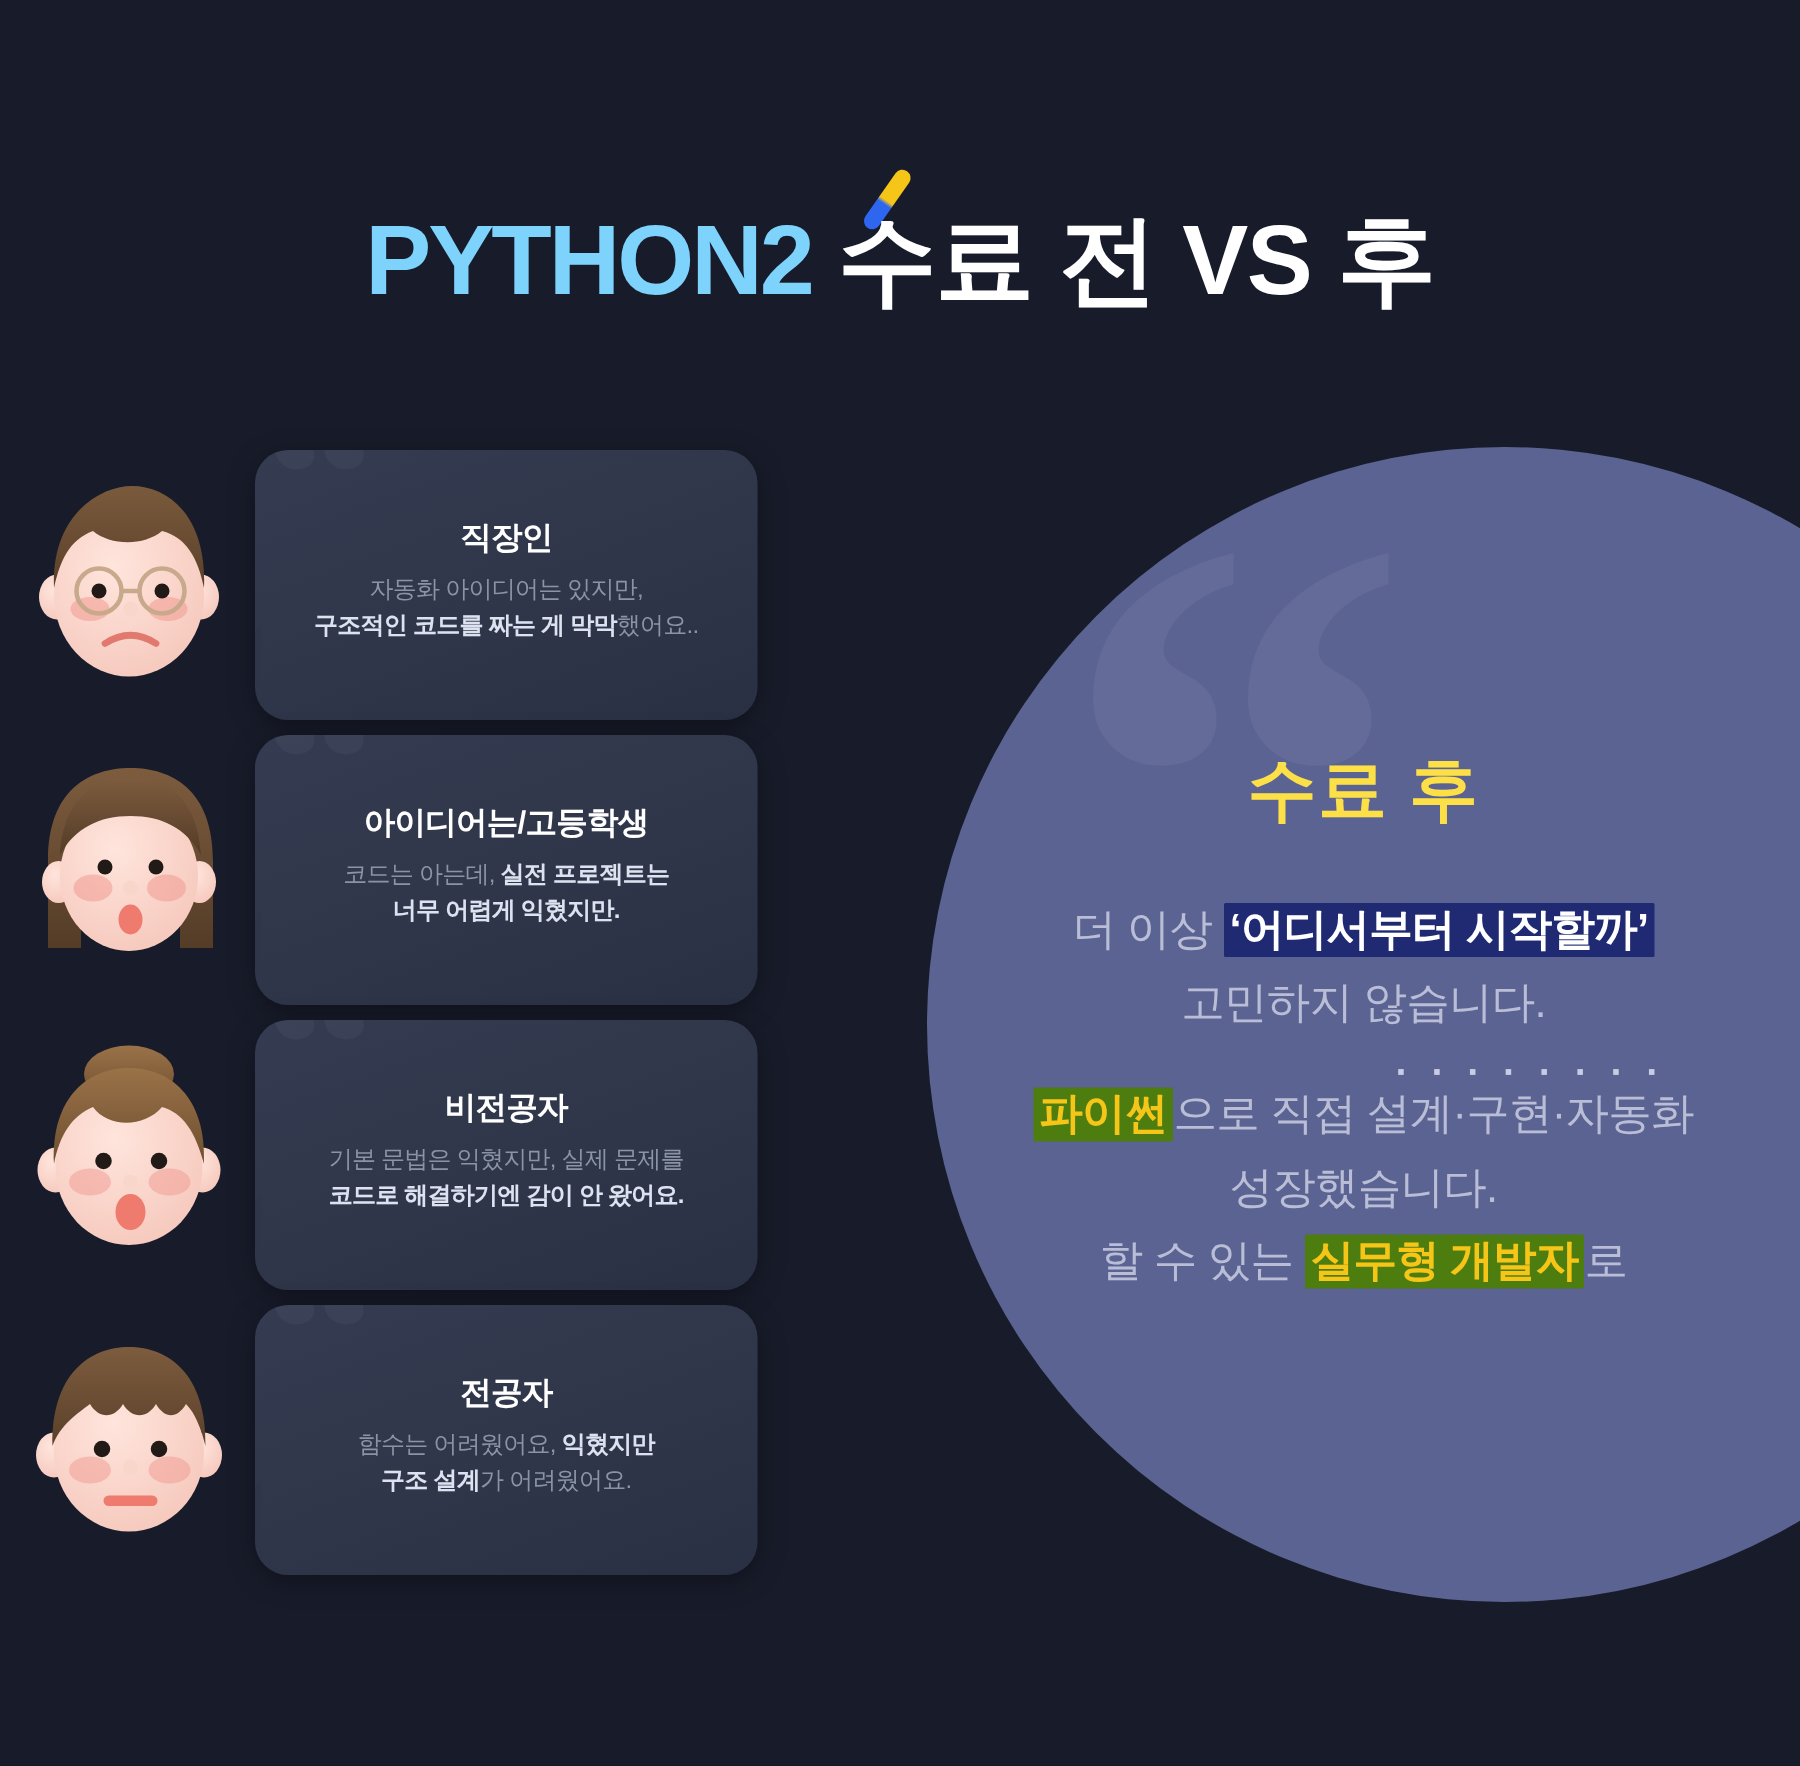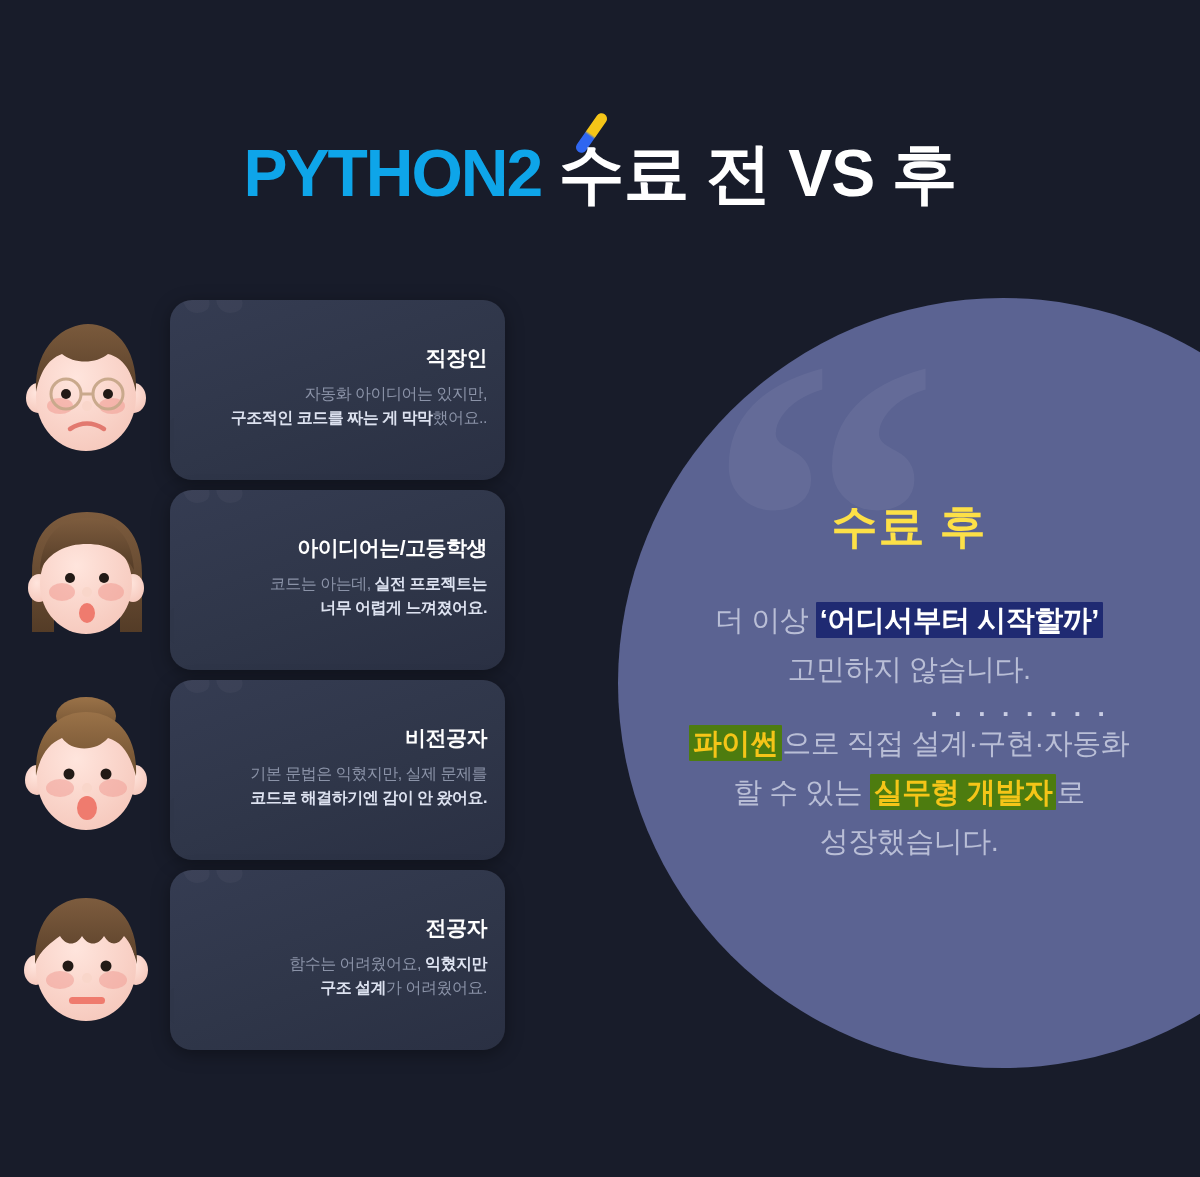--- a/index.html
+++ b/index.html
@@ -14,21 +14,21 @@
 
   
   #title-area{
     position:absolute; left:0; top:140px; width:1200px;
     text-align:center; white-space:nowrap;
   }
   .title-line{
     font-size:66px; font-weight:700; letter-spacing:-1px;
     line-height:1; color:#ffffff;
   }
-  .title-brand{ color:#0ea5e9; letter-spacing:-2px; font-weight:700; }
+  .title-brand{ color:#7dd3fc; letter-spacing:-2px; font-weight:700; }
   #accent-slash{
     position:absolute; left:586px; top:110px;
     width:11px; height:46px; border-radius:6px;
     transform:rotate(35deg);
     background:linear-gradient(to top,#2f66f0 0%,#2f66f0 42%,#f5c518 48%,#f5c518 100%);
   }
 
   
   #after-circle{
     position:absolute; left:618px; top:298px;
@@ -109,21 +109,21 @@
   }
   .bubble-tail{
     position:absolute; left:-16px; top:118px;
     width:0; height:0;
     border-top:14px solid transparent;
     border-bottom:22px solid transparent;
     border-right:20px solid #2f3649;
   }
   .bubble-inner{
     position:relative; z-index:2;
-    padding:44px 18px 0; text-align:right;
+    padding:44px 18px 0; text-align:center;
   }
   .bubble-title{
     font-size:21px; font-weight:700; color:#ffffff;
     letter-spacing:-0.5px; margin-bottom:10px;
   }
   .bubble-body{
     font-size:16px; color:#8b93a8; line-height:1.52;
     letter-spacing:-0.5px;
   }
   .bubble-body b{ color:#dde2f0; font-weight:700; }
@@ -147,24 +147,24 @@
     <div class="after-line">
       <span>더 이상 </span><span class="hl-navy">‘어디서부터 시작할까’</span>
     </div>
     <div class="after-line">고민하지 않습니다.</div>
 
     <div class="after-gap"></div>
 
     <div class="after-line">
       <span class="hl-yellow">파이썬</span><span>으로 직접 </span><span class="emph-dots">설계·구현·자동화</span>
     </div>
+    <div class="after-line">성장했습니다.</div>
     <div class="after-line">
       <span>할 수 있는 </span><span class="hl-yellow">실무형 개발자</span><span>로</span>
     </div>
-    <div class="after-line">성장했습니다.</div>
   </div>
 </div>
 
 <div class="testimonial-row" id="row-0">
   <div class="avatar">
     <svg class="av-svg" width="150" height="160" viewBox="0 0 150 160">
       <defs>
         <radialGradient id="skinA" cx="40%" cy="32%" r="72%">
           <stop offset="0%" stop-color="#ffe5dd"></stop>
             <stop offset="100%" stop-color="#f6c9bd"></stop>
@@ -228,21 +228,21 @@
       <ellipse cx="75" cy="109" rx="8" ry="10" fill="#ef7b6e"></ellipse>
     </svg>
   </div>
   <div class="bubble">
     <div class="bubble-quote">“</div>
     <div class="bubble-tail"></div>
     <div class="bubble-inner">
       <div class="bubble-title">아이디어는/고등학생</div>
       <div class="bubble-body">
         <span>코드는 아는데, </span><b>실전 프로젝트는</b><br>
-        <b>너무 어렵게 느껴졌어요.</b><span></span>
+        <b>너무 어렵게 익혔지만.</b><span></span>
       </div>
     </div>
   </div>
 </div>
 
 <div class="testimonial-row" id="row-2">
   <div class="avatar">
     <svg class="av-svg" width="150" height="160" viewBox="0 0 150 160">
       <defs>
         <radialGradient id="skinC" cx="40%" cy="32%" r="72%">

